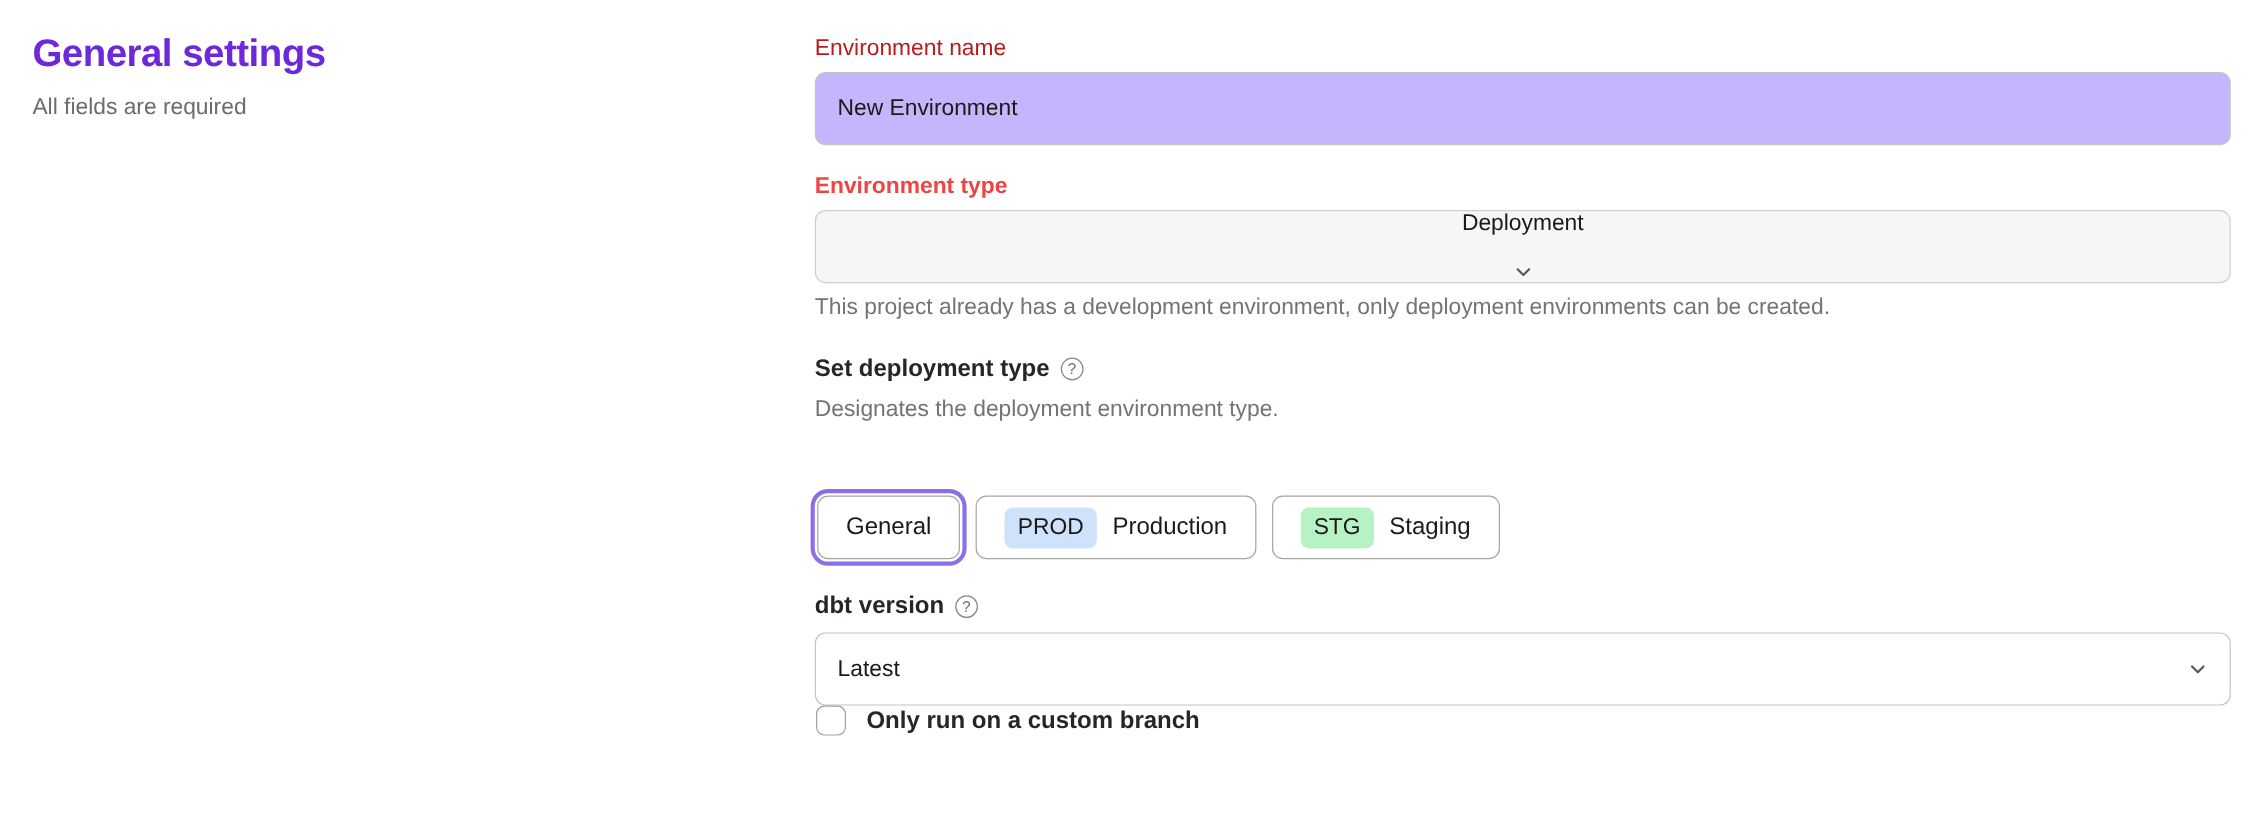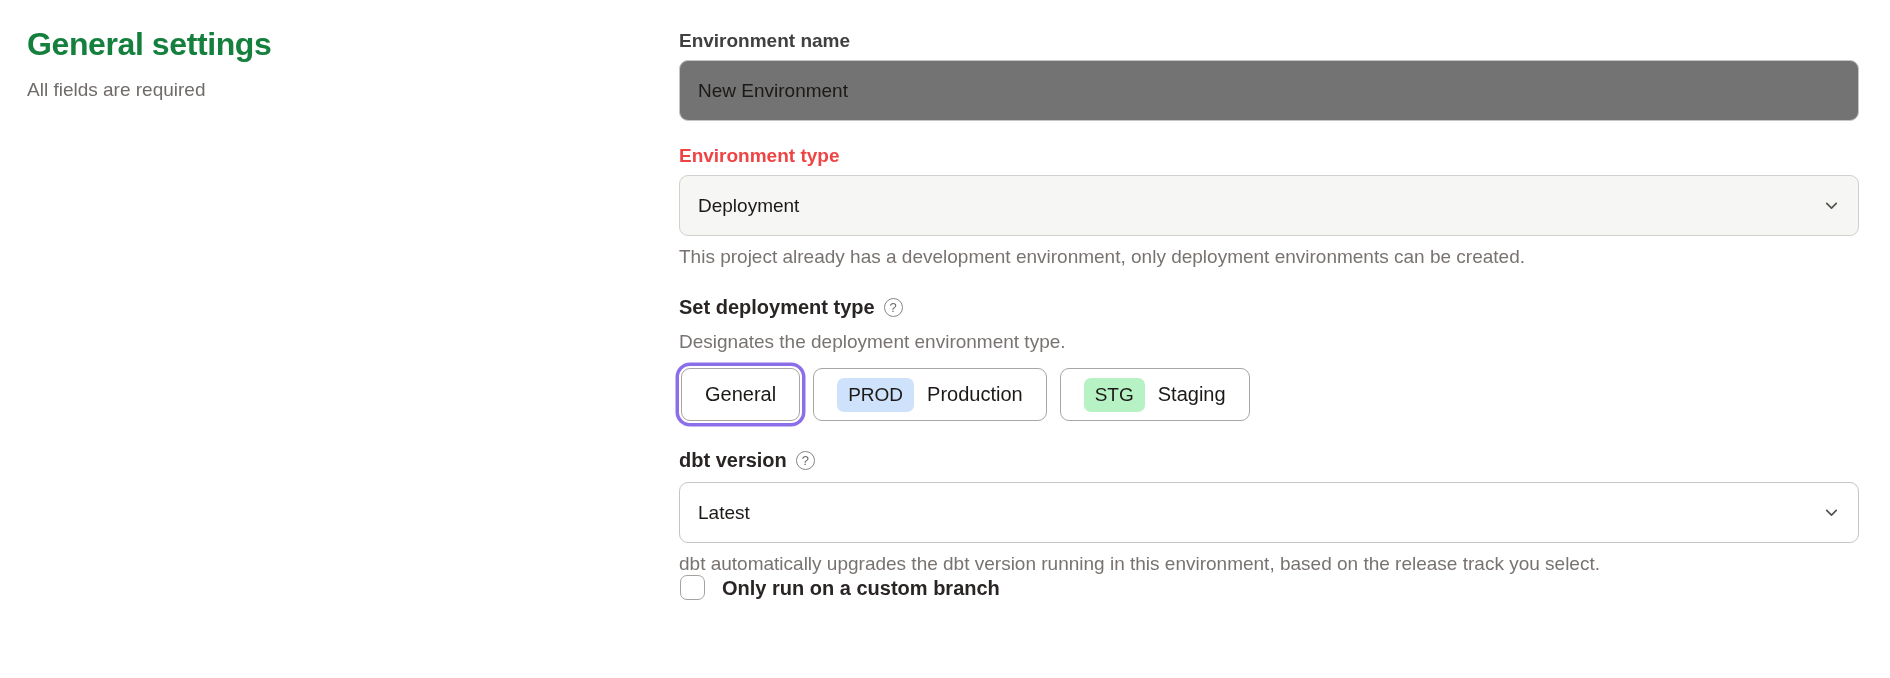--- a/index.html
+++ b/index.html
@@ -21,55 +21,55 @@
   .left-col {
     position: absolute;
     left: 27px;
     top: 26px;
     width: 560px;
   }
   .page-title {
     font-size: 32px;
     font-weight: 700;
     letter-spacing: -0.4px;
-    color: #15803d;
+    color: #6d28d9;
     margin: 0 0 16px 0;
   }
   .page-subtitle {
     font-size: 19px;
     color: #6f6b68;
     margin: 0;
   }
 
   
   .form-col {
     position: absolute;
     left: 679px;
     top: 30px;
     width: 1180px;
   }
   .field-label {
     display: block;
     font-size: 19px;
-    font-weight: 700;
-    color: #404040;
+    font-weight: 400;
+    color: #b91c1c;
     margin: 0 0 8px 0;
   }
   .field-label.disabled {
     color: #ef4444;
     font-weight: 600;
   }
   .text-input {
     display: block;
     width: 100%;
     height: 61px;
     box-sizing: border-box;
     border: 1px solid #c8c4c1;
     border-radius: 9px;
-    background: #737373;
+    background: #c4b5fd;
     font-family: "Liberation Sans", sans-serif;
     font-size: 19px;
     color: #1c1917;
     padding: 0 18px;
     outline: none;
     margin-bottom: 24px;
   }
   .select-box {
     height: 61px;
     box-sizing: border-box;
@@ -81,20 +81,21 @@
     justify-content: space-between;
     padding: 0 18px;
     font-size: 19px;
     color: #1c1917;
     cursor: pointer;
   }
   .select-box.disabled {
     background: #f6f6f5;
     border-color: #d2cfcc;
     cursor: default;
+    flex-direction: column;
   }
   .helper-text {
     font-size: 19px;
     color: #787370;
     margin: 10px 0 0 0;
   }
   .section-heading {
     display: flex;
     align-items: center;
     gap: 9px;
@@ -137,20 +138,21 @@
     height: 53px;
     box-sizing: border-box;
     background: #ffffff;
     border: 1px solid #a9a5a2;
     border-radius: 9px;
     padding: 0 23px;
     font-family: "Liberation Sans", sans-serif;
     font-size: 20px;
     color: #1c1917;
     cursor: pointer;
+    margin-top: 45px;
   }
   .option-btn.selected {
     box-shadow: 0 0 0 2px #ffffff, 0 0 0 5.5px #8b6fe9;
   }
   .badge {
     display: inline-block;
     border-radius: 7px;
     padding: 6px 11px;
     font-size: 19px;
     color: #1c1917;
@@ -234,21 +236,20 @@
       <span class="help-icon">?</span>
     </div>
     <div class="select-box dbt-select">
       <span>Latest</span>
       <span class="chevron-icon">
         <svg width="17" height="17" viewBox="0 0 16 16">
             <path d="M3.5 6l4.5 4.5L12.5 6" fill="none" stroke="#57534e" stroke-width="1.6" stroke-linecap="round" stroke-linejoin="round"></path>
           </svg>
       </span>
     </div>
-    <p class="helper-text">dbt automatically upgrades the dbt version running in this environment, based on the release track you select.</p>
 
     <div class="checkbox-row">
       <span class="checkbox"></span>
       <span class="checkbox-label">Only run on a custom branch</span>
     </div>
 
   </div>
 </div>
 
 </body></html>

